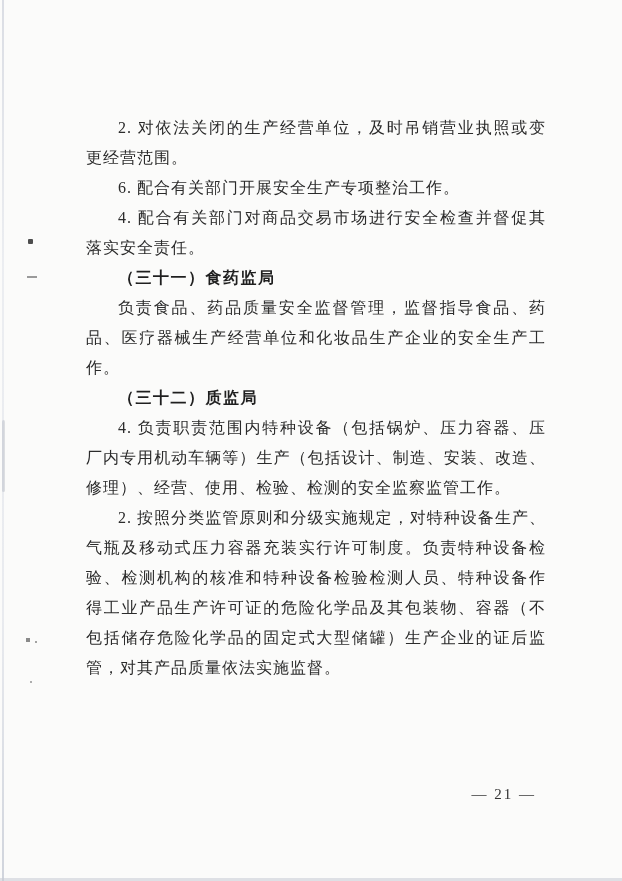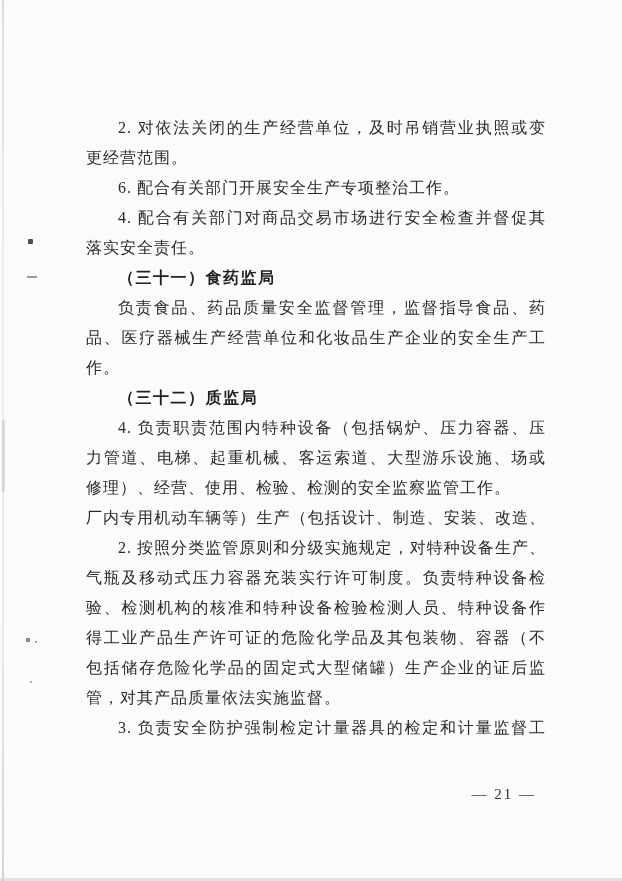--- a/index.html
+++ b/index.html
@@ -119,27 +119,25 @@
     <div class="ln">更经营范围。</div>
     <div class="ln ind">6. 配合有关部门开展安全生产专项整治工作。</div>
     <div class="ln ind j">4. 配合有关部门对商品交易市场进行安全检查并督促其</div>
     <div class="ln">落实安全责任。</div>
     <div class="ln ind h">（三十一）食药监局</div>
     <div class="ln ind j">负责食品、药品质量安全监督管理，监督指导食品、药</div>
     <div class="ln j">品、医疗器械生产经营单位和化妆品生产企业的安全生产工</div>
     <div class="ln">作。</div>
     <div class="ln ind h">（三十二）质监局</div>
     <div class="ln ind j">4. 负责职责范围内特种设备（包括锅炉、压力容器、压</div>
-    <div class="ln j">力管道、电梯、起重机械、客运索道、大型游乐设施、场或</div>
+    <div class="ln j">厂内专用机动车辆等）生产（包括设计、制造、安装、改造、</div>
     <div class="ln">修理）、经营、使用、检验、检测的安全监察监管工作。</div>
-    <div class="ln j">厂内专用机动车辆等）生产（包括设计、制造、安装、改造、</div>
     <div class="ln ind j">2. 按照分类监管原则和分级实施规定，对特种设备生产、</div>
     <div class="ln j">气瓶及移动式压力容器充装实行许可制度。负责特种设备检</div>
     <div class="ln j">验、检测机构的核准和特种设备检验检测人员、特种设备作</div>
     <div class="ln j">得工业产品生产许可证的危险化学品及其包装物、容器（不</div>
     <div class="ln j">包括储存危险化学品的固定式大型储罐）生产企业的证后监</div>
     <div class="ln">管，对其产品质量依法实施监督。</div>
-    <div class="ln ind j">3. 负责安全防护强制检定计量器具的检定和计量监督工</div>
   </div>
 
   <div class="page-number">— 21 —</div>
 
 </div>
 
 </body></html>

